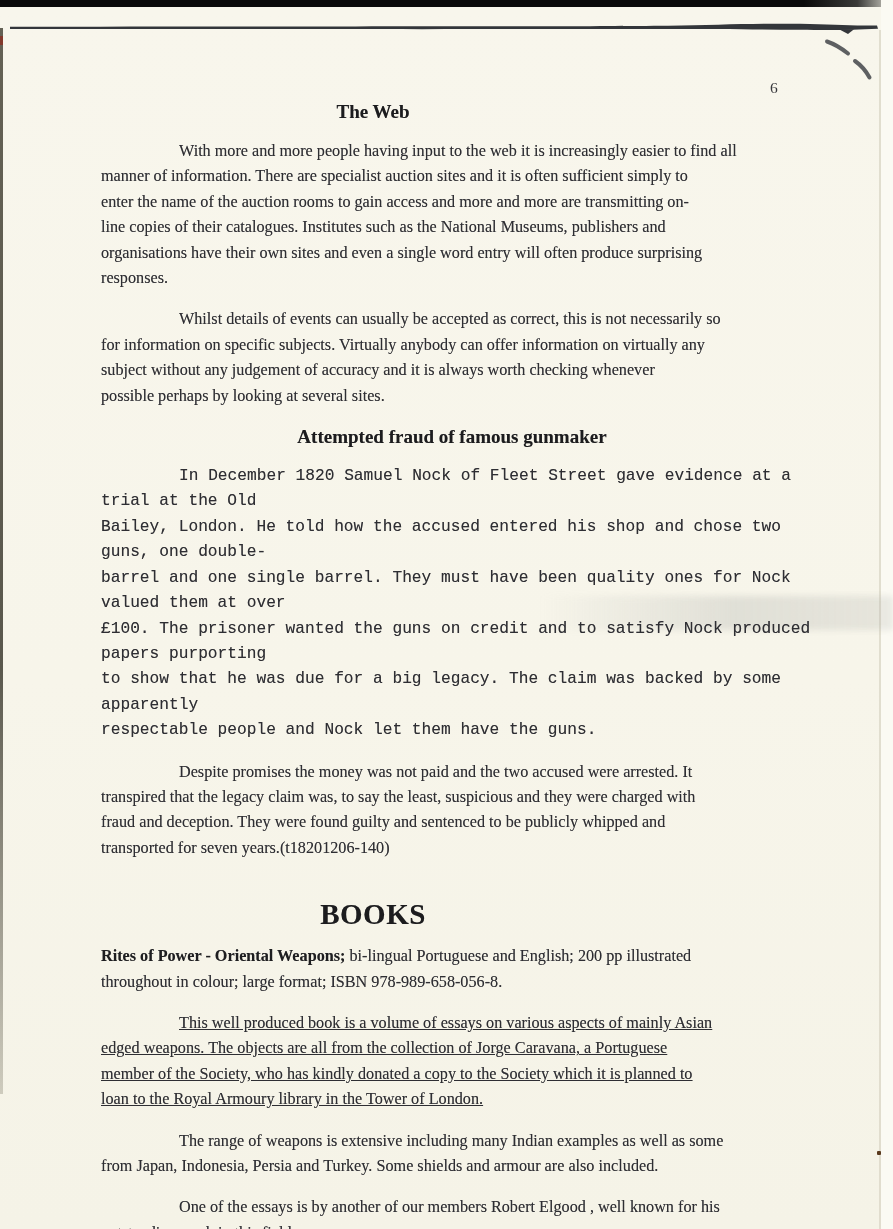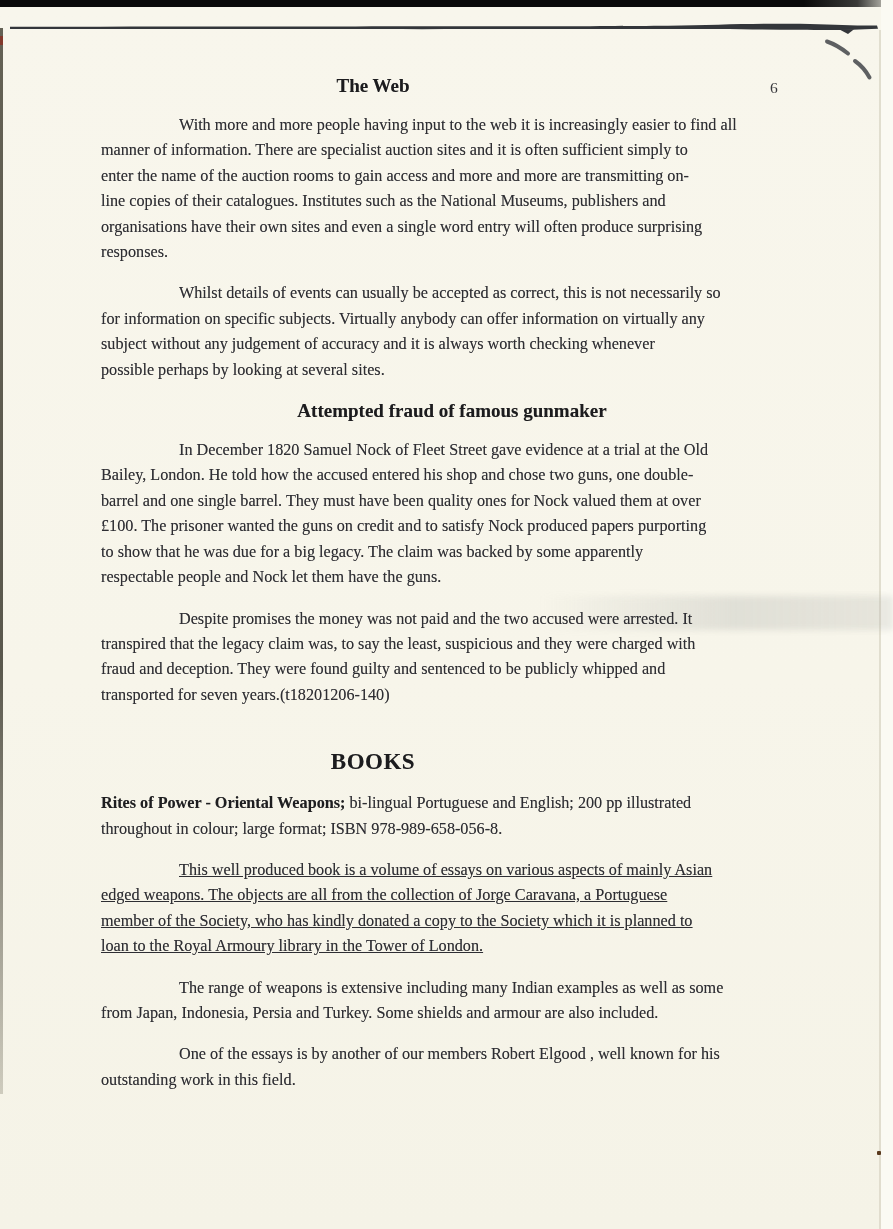--- a/index.html
+++ b/index.html
@@ -52,27 +52,27 @@
     font-size:15.5px;color:#38383c;
   }
   .content{
     position:absolute;top:0;left:85px;width:760px;
     font-size:16.2px;line-height:25.4px;
     text-shadow:0 0 .5px rgba(46,46,51,.45);
   }
   .content p{margin:16px;white-space:pre-line;}
   .indent{text-indent:78px;}
   h1,h2,h3{margin:0;color:#1c1c1e;font-weight:bold;white-space:pre;}
-  .h-web{margin-top:74px;font-size:19px;line-height:23px;width:576px;text-align:center;}
+  .h-web{margin-top:100px;font-size:19px;line-height:23px;width:576px;text-align:center;}
   .p1{margin-top:20px;}
   .p2{margin-top:6px;}
   .h-fraud{margin-top:12px;font-size:19px;line-height:23px;width:734px;text-align:center;}
-  .p3{margin-top:15px;}
+  .p3{margin-top:15px;font-family:Liberation Mono, monospace;}
   .p4{margin-top:2px;}
-  .h-books{margin-top:40px;font-size:23px;line-height:27px;letter-spacing:.5px;width:576px;text-align:center;}
+  .h-books{margin-top:40px;font-size:29px;line-height:27px;letter-spacing:.5px;width:576px;text-align:center;}
   .book-entry{margin-top:18px;}
   .book-entry strong{color:#1e1e20;}
   .p5{margin-top:12px;text-decoration:underline;}
   .p6{margin-top:6px;}
   .p7{margin-top:9px;}
 </style>
 </head>
 <body>
 
 <div id="page">

